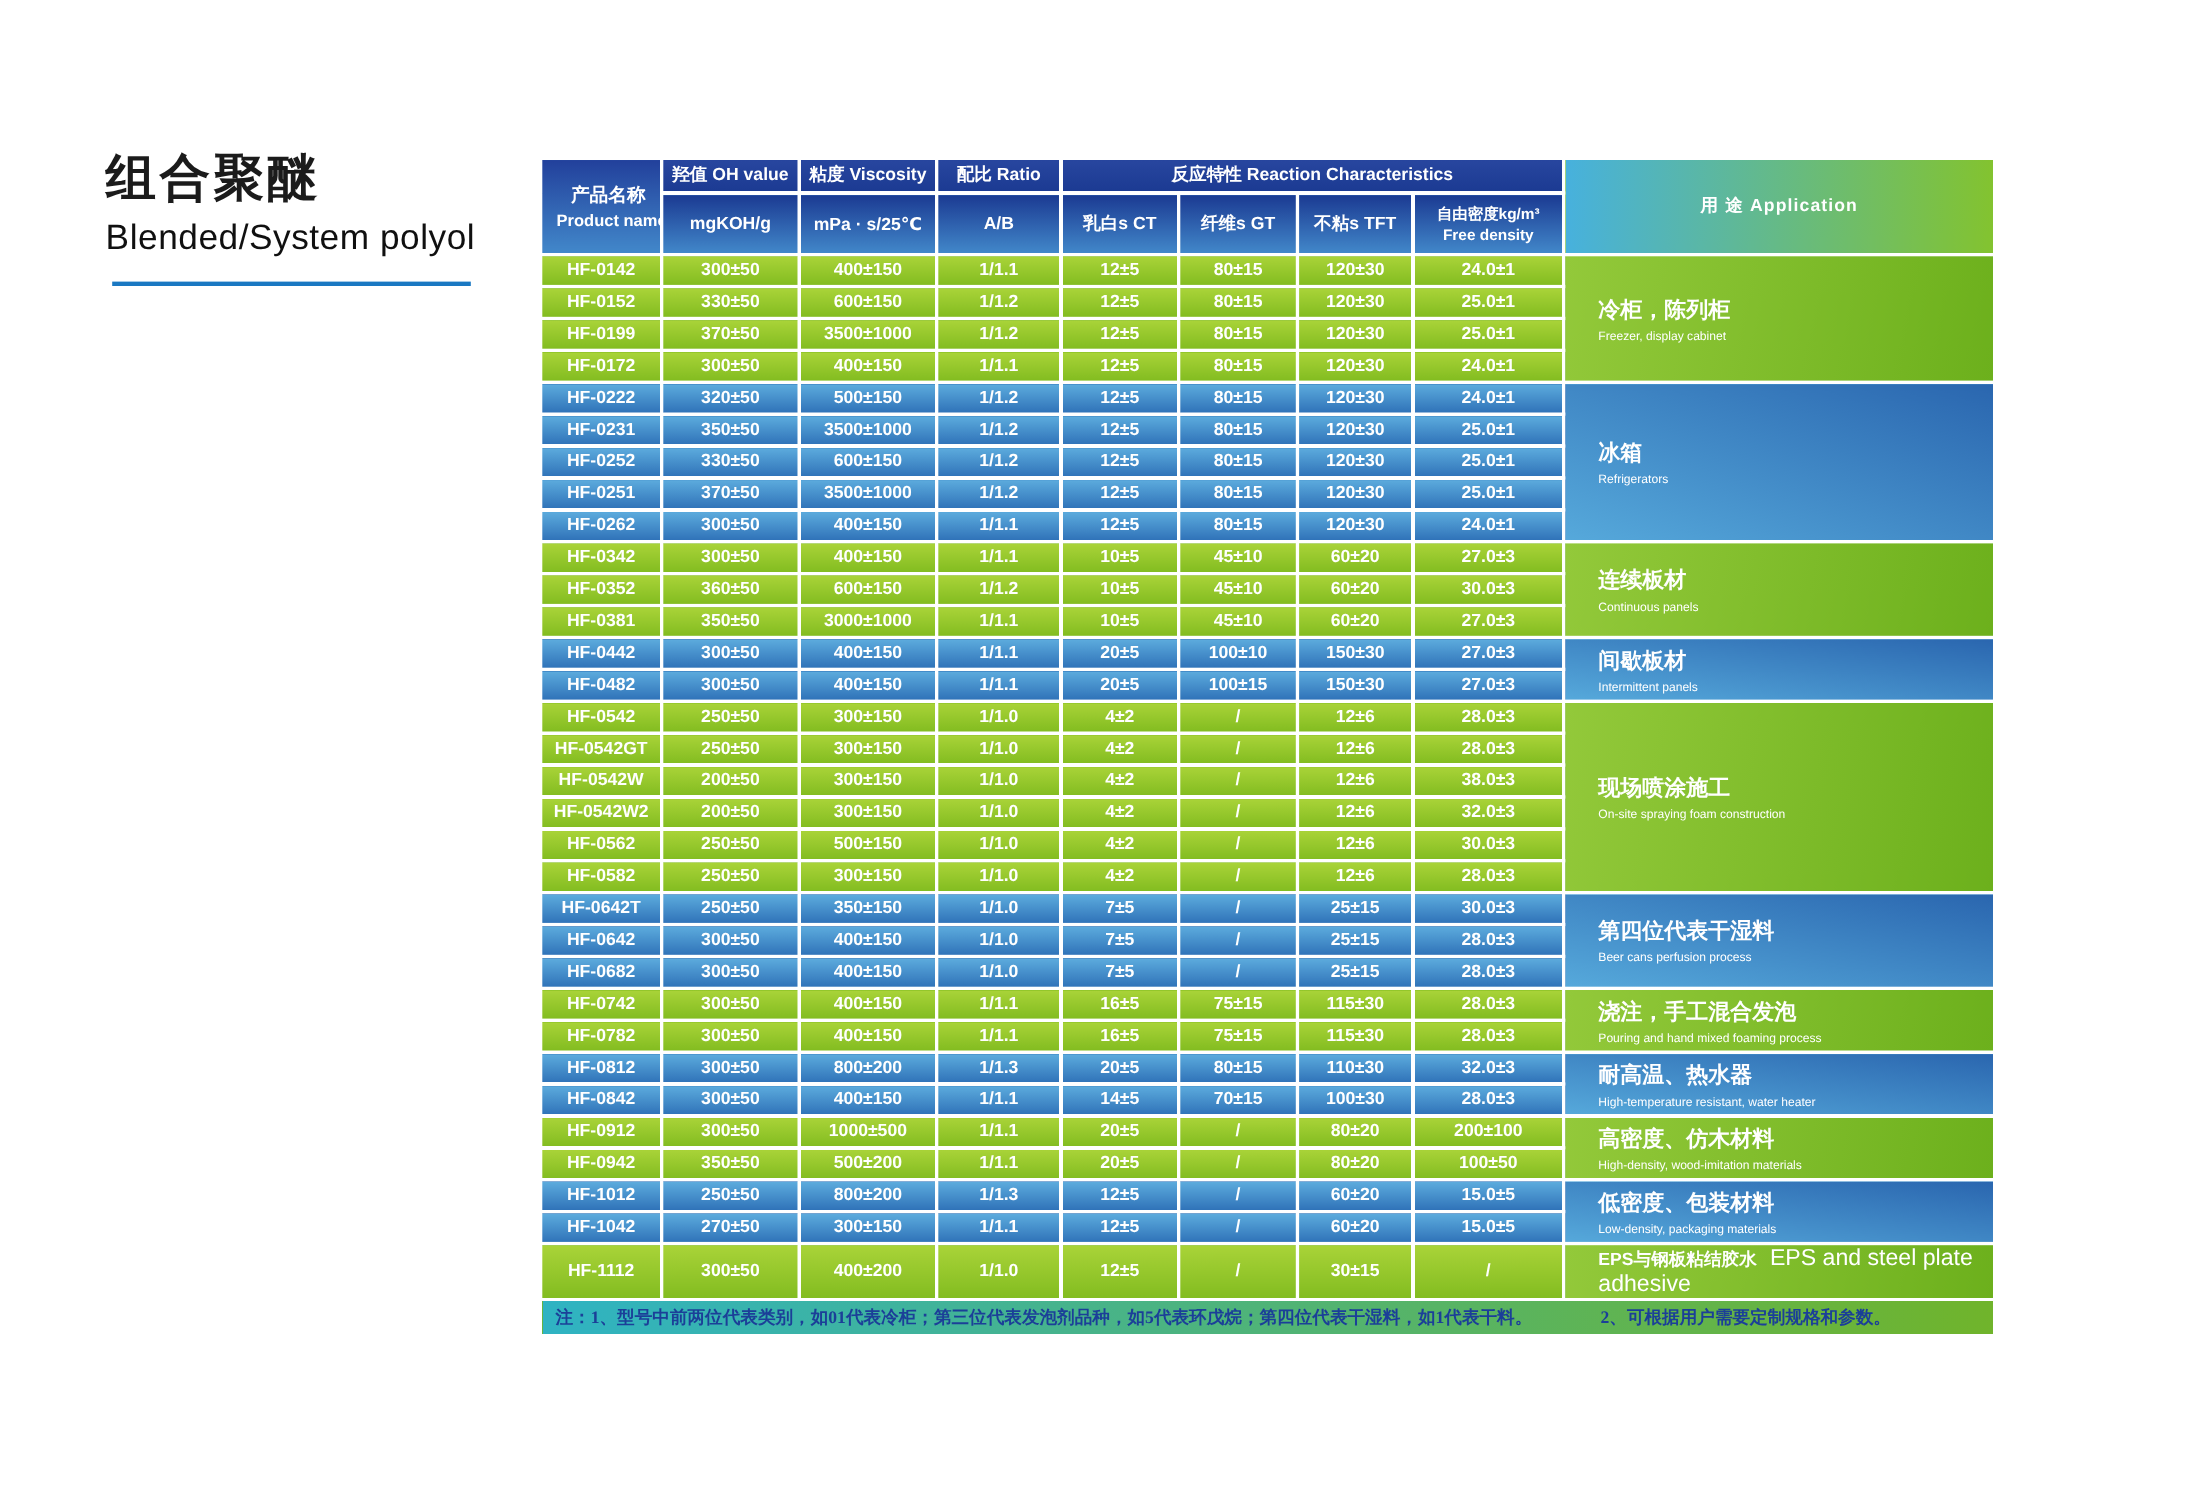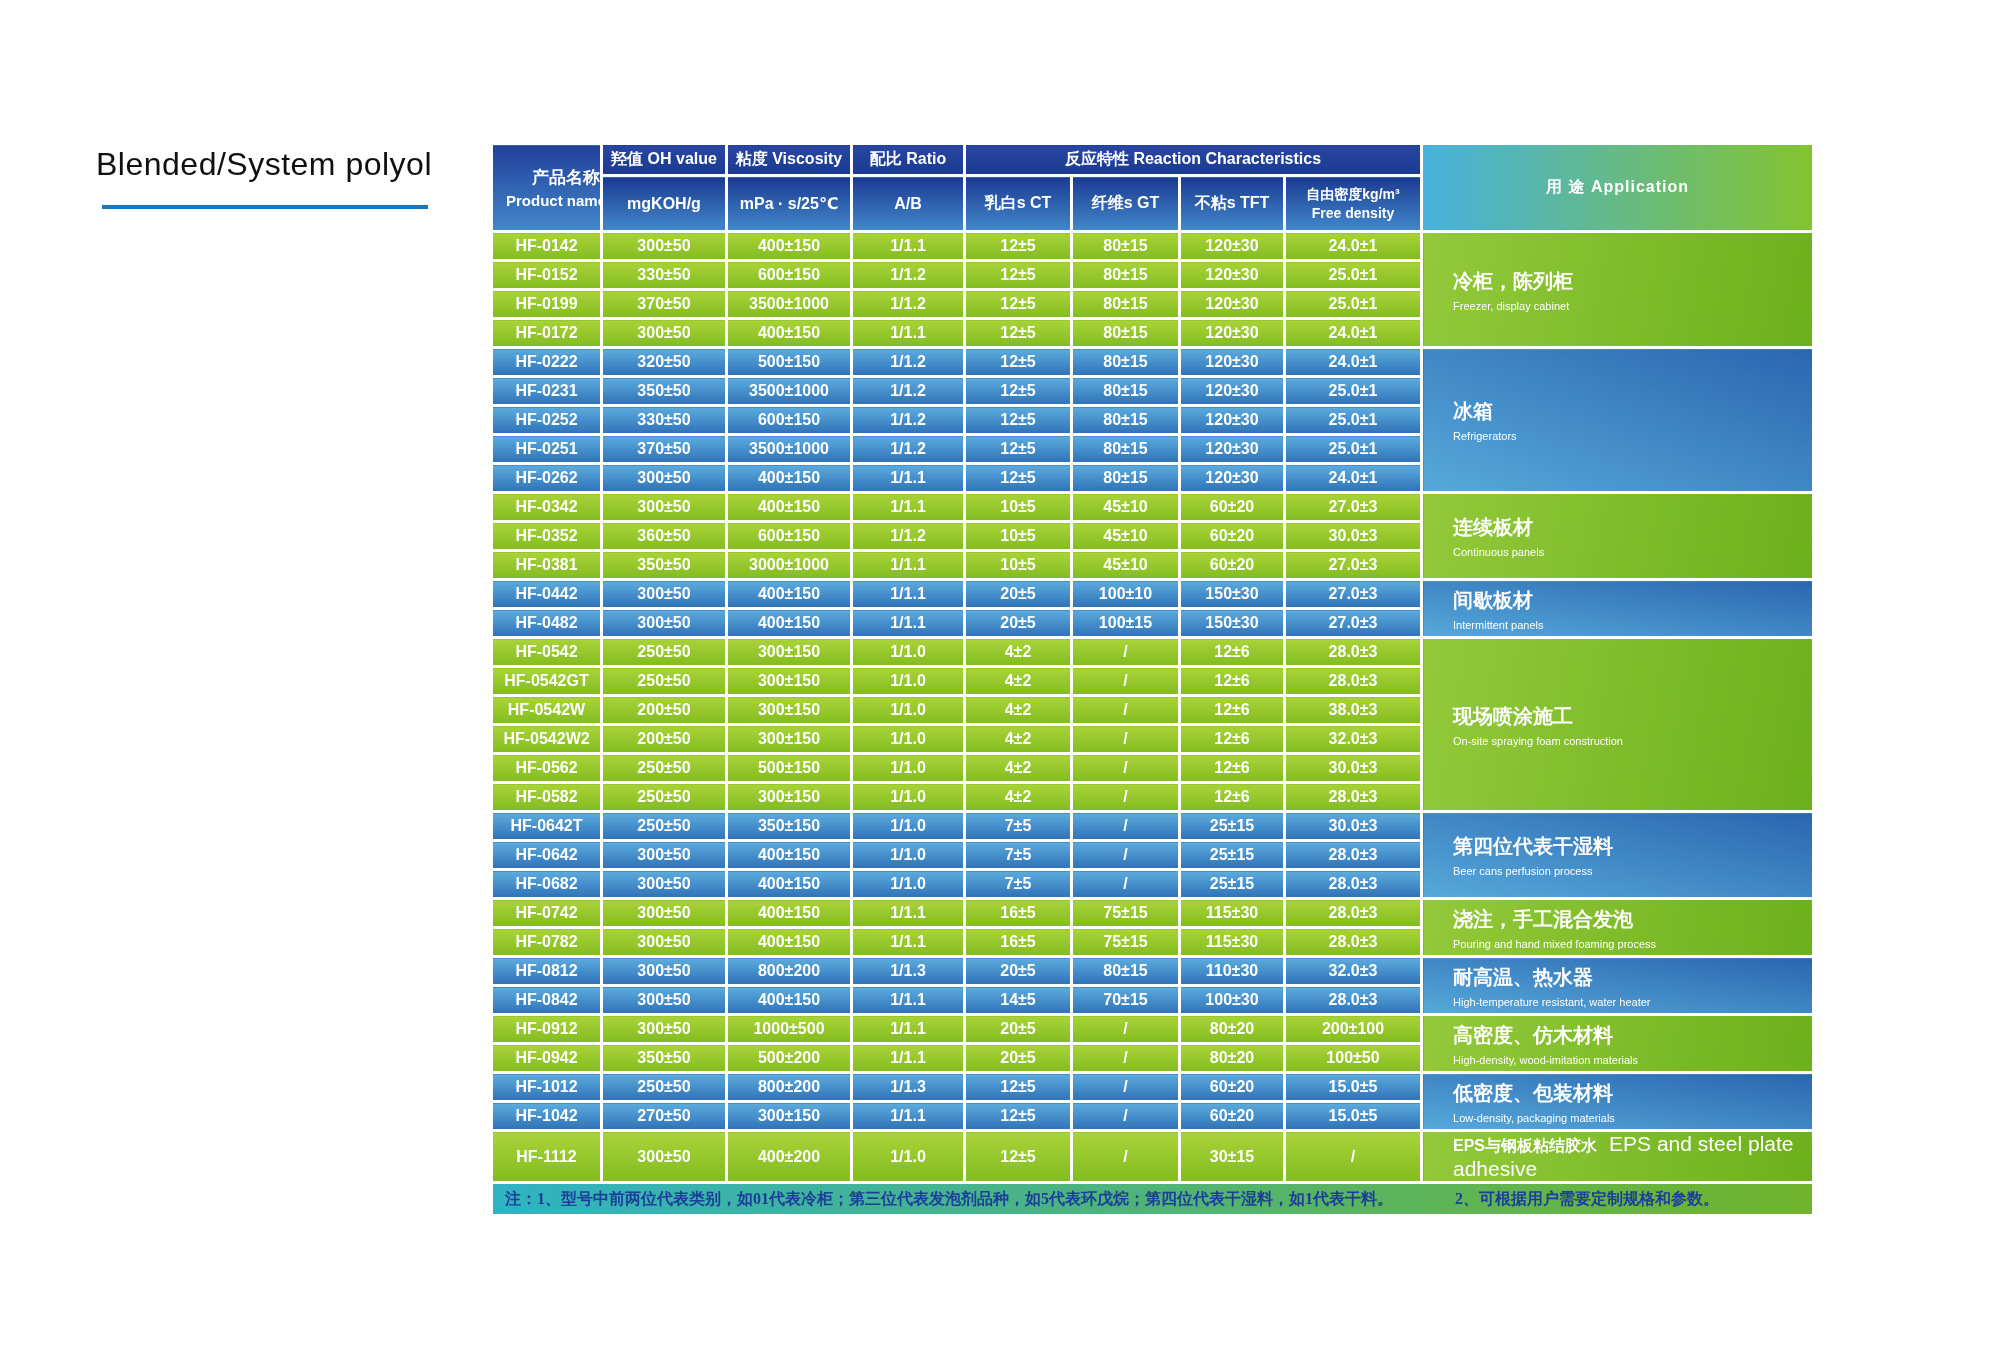--- a/index.html
+++ b/index.html
@@ -24,21 +24,21 @@
     color:#ffffff;overflow:hidden;white-space:nowrap;
   }
   
   .spec thead th{font-weight:bold;}
   .spec .hrow1 th{height:29px;font-size:16px;}
   .spec .hrow2 th{height:53px;font-size:16px;}
   th.hdark{background:linear-gradient(180deg,#28469f 0%,#1b3a92 100%);}
   th.hgrad{background:linear-gradient(180deg,#1b3a92 0%,#4288ca 100%);}
   th.hproduct{
     background:linear-gradient(180deg,#22409b 0%,#4288ca 100%);
-    text-align:right;padding-left:13px;
+    text-align:center;padding-left:13px;
   }
   th.hproduct .ph-zh{font-size:17px;font-weight:bold;}
   th.hproduct .ph-en{font-size:15px;font-weight:bold;margin-top:3px;}
   th.happ{background:linear-gradient(90deg,#47b1dd 0%,#83c32f 100%);font-size:17px;letter-spacing:1px;}
   th.hdensity div{font-size:14px;line-height:1.3;}
 
   
   .spec tbody td{height:26px;font-size:16px;font-weight:bold;}
   tr.green td{background:linear-gradient(180deg,#a9d338 0%,#82bc20 100%);}
   tr.blue td{background:linear-gradient(180deg,#5cabdd 0%,#2f72b8 100%);}
@@ -57,20 +57,21 @@
     color:#1b3f98;font-weight:bold;font-size:16px;
   }
   td.note span{position:absolute;top:50%;transform:translateY(-50%);white-space:nowrap;font-family:Liberation Serif, serif;}
   td.note .note1{left:12px;}
   td.note .note2{left:962px;}
 </style>
 </head>
 <body>
 
 <div class="title-block">
+  <div class="title-zh">组合聚醚</div>
   <div class="title-en">Blended/System polyol</div>
   <div class="rule"></div>
 </div>
 
 <table class="spec">
   <colgroup>
     <col style="width:110px">
       <col style="width:125px">
       <col style="width:125px">
     <col style="width:113px">

